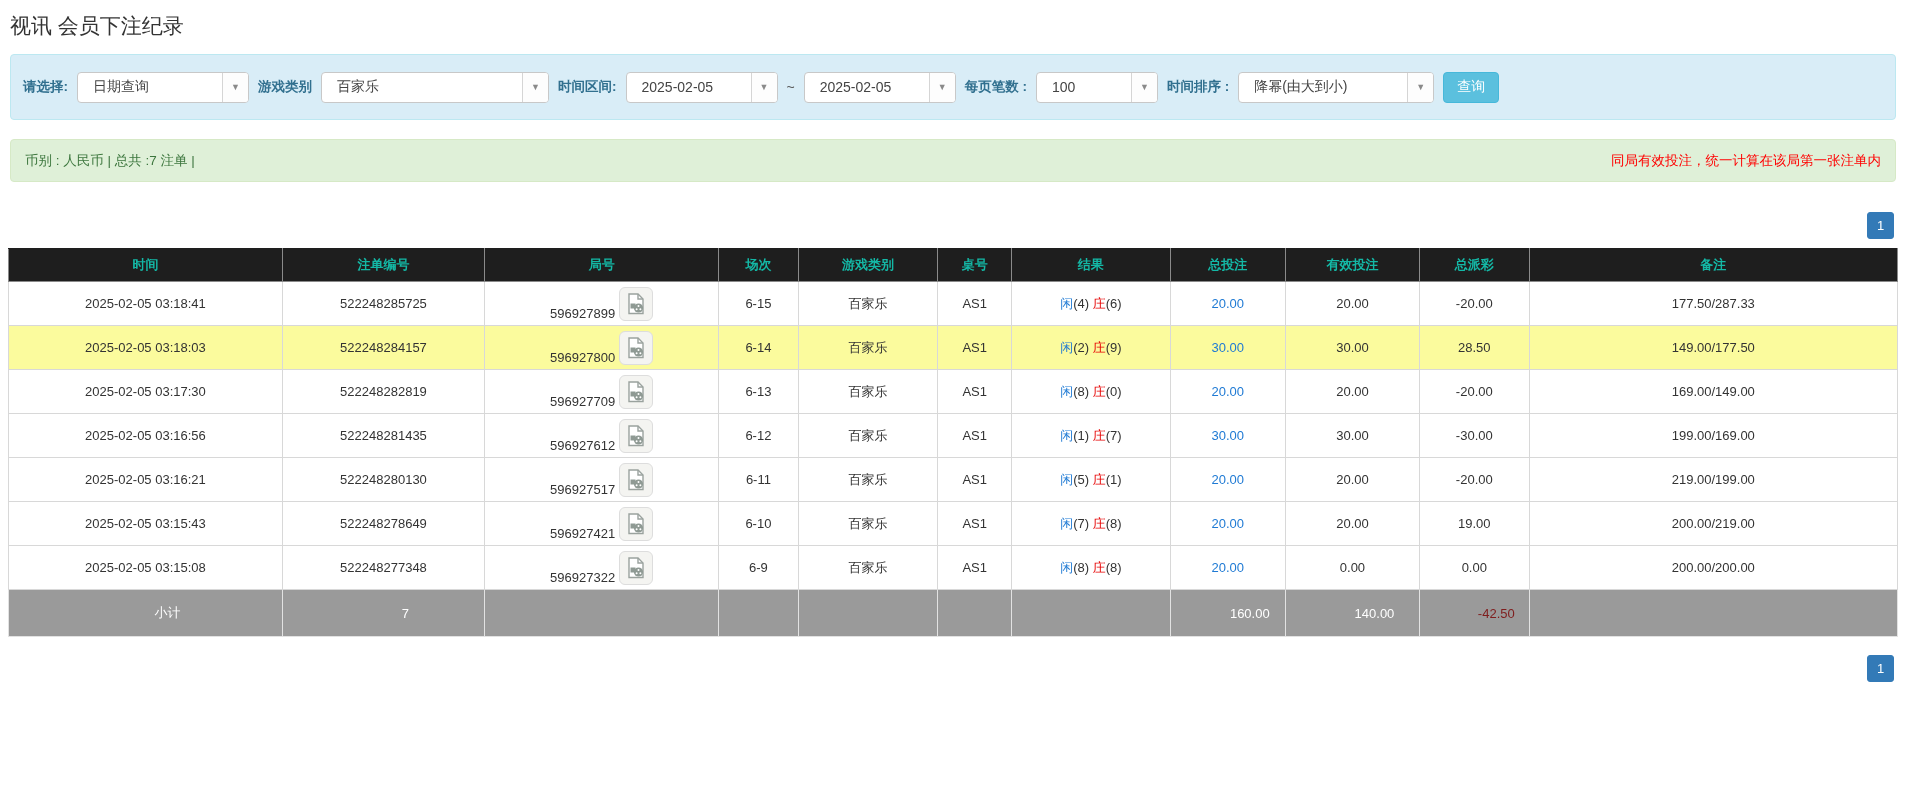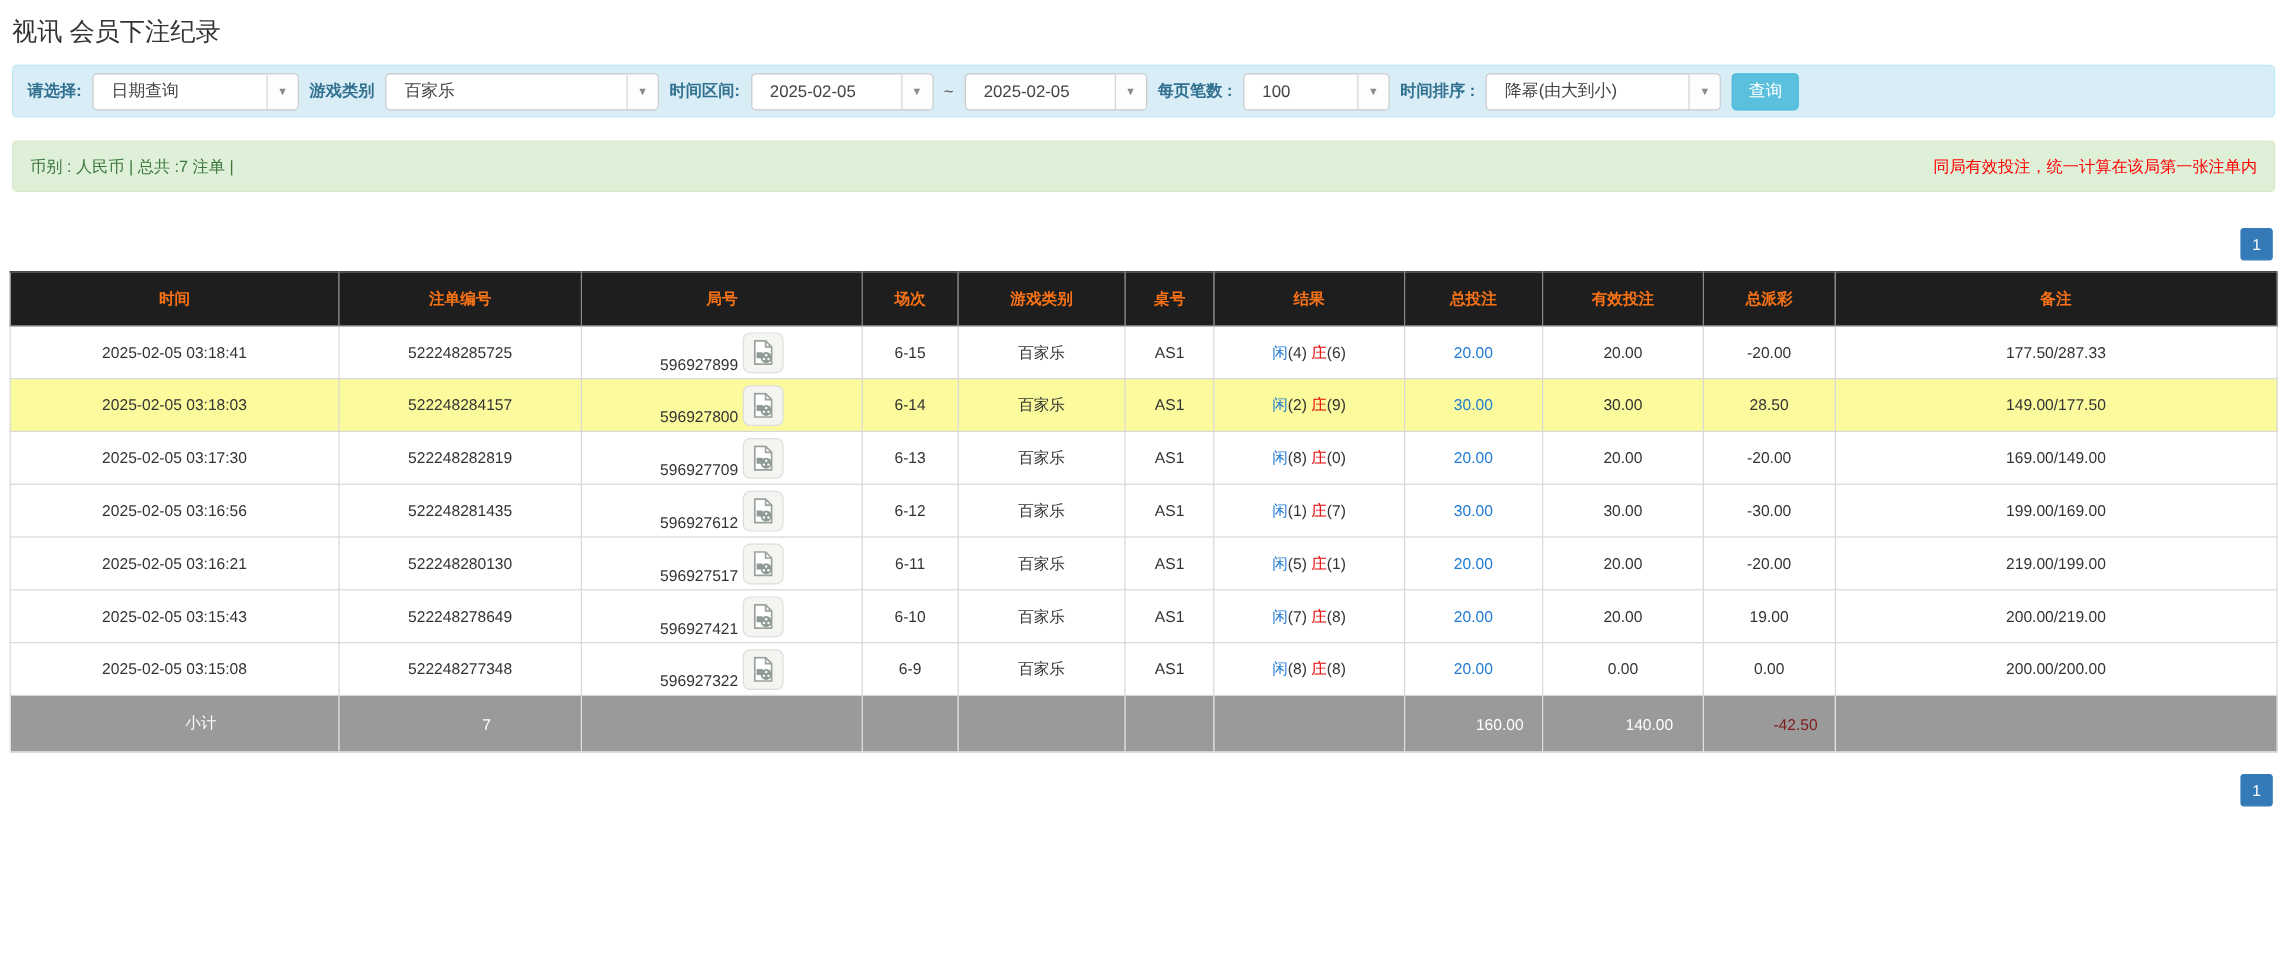--- a/index.html
+++ b/index.html
@@ -3,21 +3,21 @@
 <meta charset="utf-8">
 <style>
   * { box-sizing: border-box; margin: 0; padding: 0; }
   body { background:#fff; font-family:"Liberation Sans","DejaVu Sans",sans-serif; }
   .page { width:1906px; height:803px; background:#fff; overflow:hidden; }
 
   .page-title { font-size:21px; color:#333; font-weight:500; padding:12px 0 14px 10px; }
 
   
   .filter-bar { margin:0 10px; background:#d9edf7; border:1px solid #bce8f1; border-radius:4px;
-    padding:12px 12px; display:flex; align-items:center; gap:9px; height:44px; }
+    padding:12px 12px; display:flex; align-items:center; gap:9px; height:66px; }
   .f-label { color:#31708f; font-weight:bold; font-size:13.5px; white-space:nowrap; }
   .combo { display:flex; align-items:stretch; background:#fff; border:1px solid #c8c8c8;
     border-radius:4px; height:31px; overflow:hidden; }
   .combo input { border:none; outline:none; padding:0 15px; font-size:14px; color:#444;
     font-family:inherit; width:100%; background:transparent; }
   .combo .arrow-btn { width:26px; border-left:1px solid #d5d5d5; display:flex; align-items:center;
     justify-content:center; color:#8a8a8a; font-size:9px; background:#fdfdfd; cursor:pointer; flex:none; }
   .w-select { width:172px; } .w-game { width:228px; } .w-date { width:152px; }
   .w-size { width:122px; } .w-sort { width:196px; }
   .tilde { color:#555; font-size:14px; }
@@ -32,21 +32,21 @@
 
   
   .pager-row { display:flex; justify-content:flex-end; padding:0 12px; }
   .pager-top { margin-top:30px; margin-bottom:9px; }
   .pager-bottom { margin-top:18px; }
   .page-btn { min-width:27px; height:27px; background:#337ab7; border:1px solid #337ab7; color:#fff;
     border-radius:3px; font-size:13px; display:flex; align-items:center; justify-content:center; cursor:pointer; }
 
   
   table.records { width:1890px; margin:0 8px; border-collapse:collapse; table-layout:fixed; font-size:13px; }
-  table.records th { background:#1e1e1e; color:#f97316; font-weight:bold; height:45px;
+  table.records th { background:#1e1e1e; color:#14b8a6; font-weight:bold; height:33px;
     border:1px solid #8a8a8a; border-top-color:#1e1e1e; }
   table.records td { border:1px solid #d8d8d8; height:44px; text-align:center; color:#333; background:#fff; }
   tr.highlight td { background:#fbfb9d; }
   .round-cell { display:flex; align-items:flex-end; justify-content:center; gap:4px; }
   .video-btn { width:34px; height:34px; background:#f4f4f1; border:1px solid #ddd; border-radius:6px;
     display:inline-flex; align-items:center; justify-content:center; cursor:pointer; flex:none; }
   .lnk-blue { color:#1f7ad4; cursor:pointer; }
   .txt-red { color:#f00; }
   .res-player { color:#1f7ad4; } .res-banker { color:#e60000; }
   tr.foot td { background:#9a9a9a; color:#fff; height:47px; border-color:#e2e2e2;padding-left:44px; }

